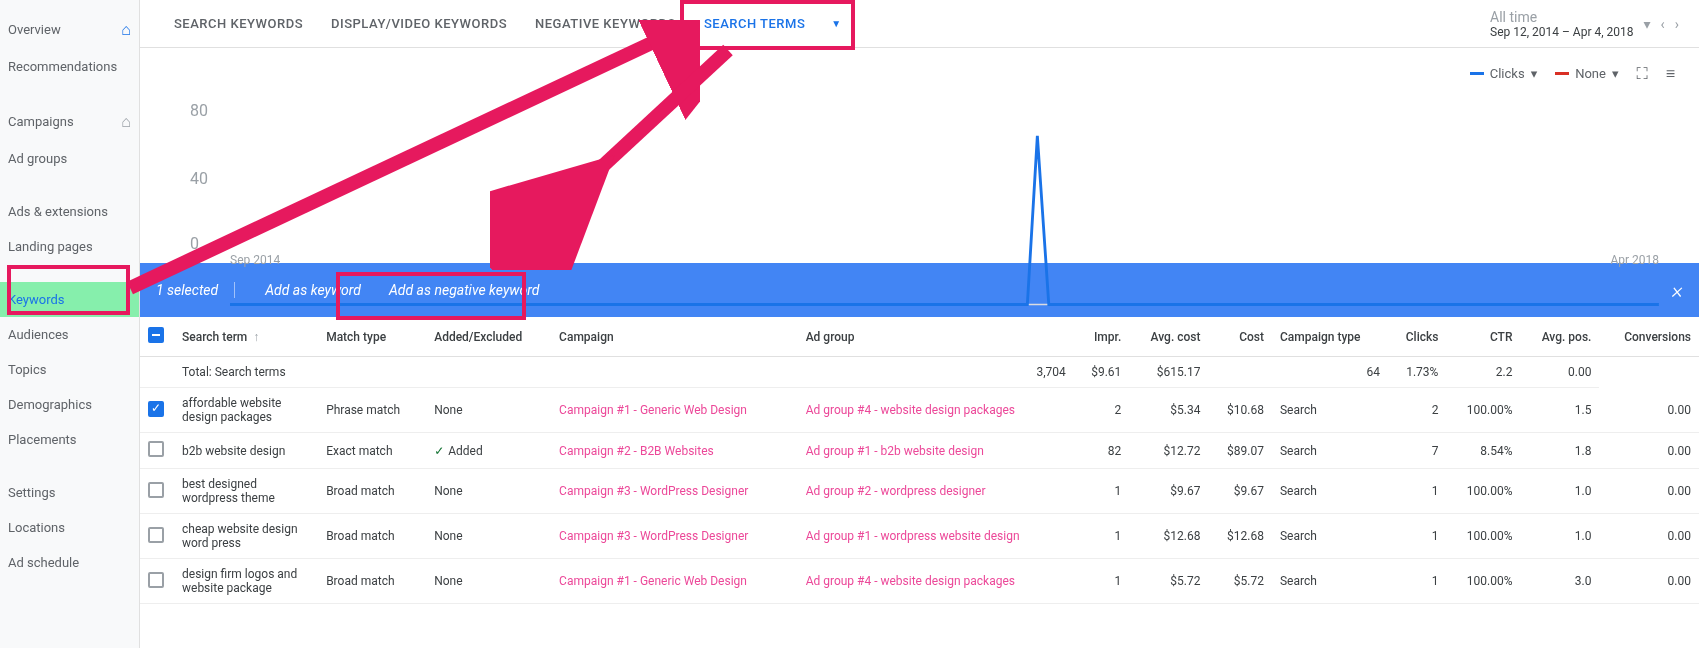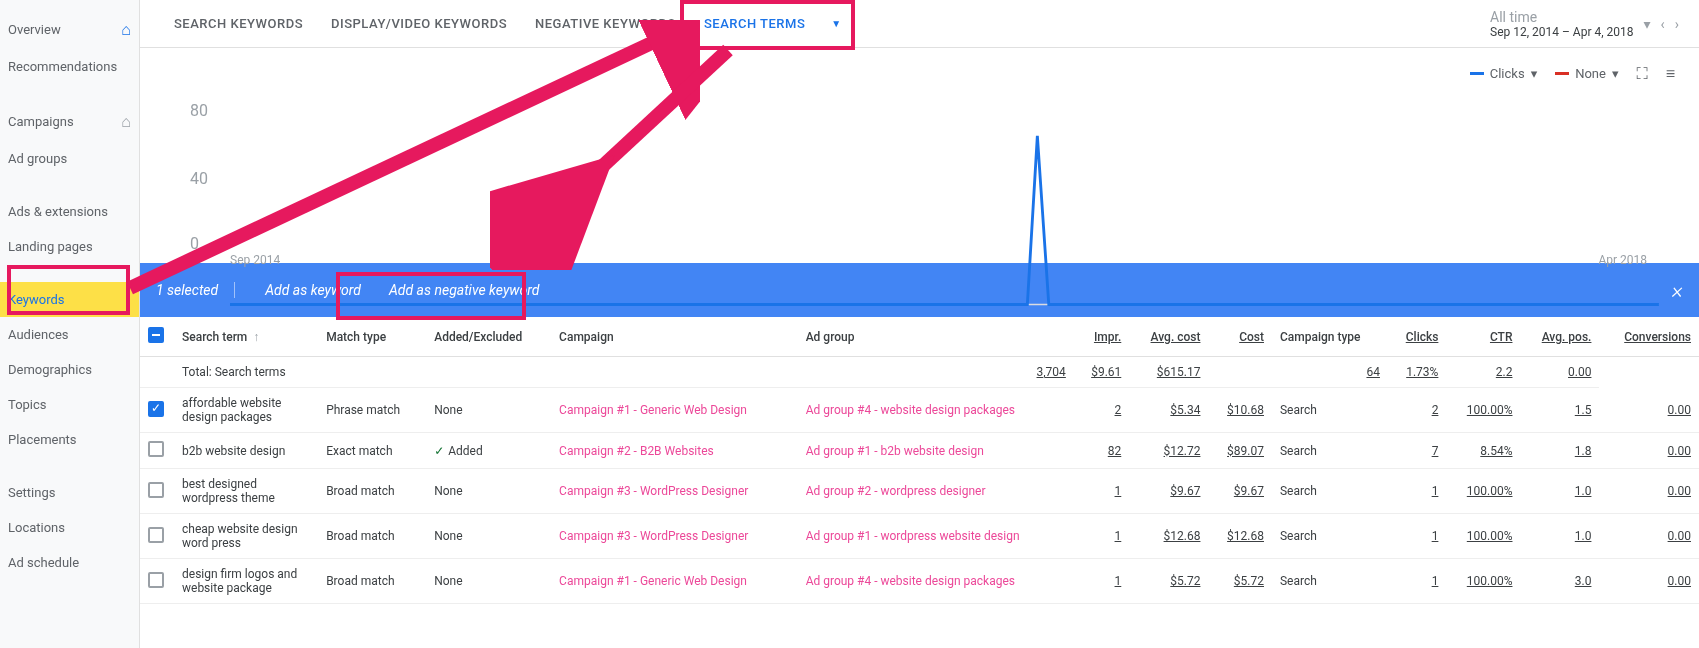--- a/index.html
+++ b/index.html
@@ -1,20 +1,20 @@
 <!DOCTYPE html>
 <html><head>
 <meta charset="utf-8">
 <style>
   * { box-sizing: border-box; margin: 0; padding: 0; }
   body { font-family: Roboto, Arial, sans-serif; font-size: 13px; color: #3c4043; background: #fff; width: 1699px; height: 648px; overflow: hidden; position: relative; }
   .layout { display: flex; width: 100%; height: 100%; }
   .sidebar { width: 140px; background: #f8f9fa; border-right: 1px solid #e0e0e0; padding-top: 10px; display: flex; flex-direction: column; }
   .side-item { display: flex; align-items: center; justify-content: space-between; padding: 10px 8px; color: #5f6368; cursor: pointer; font-size: 13px; }
-  .side-item.active { color: #1a73e8; background: #fde047; }
+  .side-item.active { color: #1a73e8; background: #86efac; }
   .side-group-gap { height: 18px; }
   .home-ico { color: #1a73e8; font-size: 16px; }
   .gray-ico { color: #9aa0a6; font-size: 16px; }
 
   .main { flex: 1; display: flex; flex-direction: column; position: relative; }
   .tabbar { display: flex; align-items: center; padding: 0 20px; border-bottom: 1px solid #e0e0e0; height: 48px; }
   .tab { padding: 0 14px; height: 48px; display: flex; align-items: center; color: #5f6368; font-size: 13px; font-weight: 500; letter-spacing: .5px; cursor: pointer; }
   .tab.active { color: #1a73e8; gap: 20px; }
   .tab .caret { margin-left: 6px; font-size: 10px; }
   .date-range { margin-left: auto; text-align: left; font-size: 12px; color: #5f6368; display: flex; align-items: center; gap: 10px; }
@@ -34,21 +34,21 @@
   .x-lab { position: absolute; bottom: -4px; color: #9aa0a6; font-size: 12px; }
   .chart-svg { position: absolute; left: 70px; right: 20px; top: 0; bottom: 20px; }
 
   .action-bar { background: #4285f4; color: #fff; display: flex; align-items: center; height: 54px; padding: 0 16px; font-size: 14px; font-style: italic; }
   .action-bar .sel { padding-right: 16px; border-right: 1px solid rgba(255,255,255,.5); margin-right: 16px; }
   .action-bar .btn { padding: 8px 14px; cursor: pointer; }
   .action-bar .close { margin-left: auto; font-size: 22px; font-weight: 300; cursor: pointer; }
 
   table { width: 100%; border-collapse: collapse; font-size: 12px; }
   thead th { text-align: left; color: #3c4043; font-weight: 500; padding: 10px 8px; border-bottom: 1px solid #e0e0e0; white-space: nowrap; }
-  thead th.num, tbody td.num { text-align: right; text-decoration: underline; }
+  thead th.num, tbody td.num { text-align: right; }
   tbody td { padding: 8px 8px; border-bottom: 1px solid #eee; vertical-align: middle; color: #3c4043; }
   tbody td.link { color: #ec4899; cursor: pointer; }
   .cbx { width: 16px; height: 16px; border: 2px solid #9aa0a6; border-radius: 2px; display: inline-block; cursor: pointer; background: #fff; }
   .cbx.checked { background: #1a73e8; border-color: #1a73e8; position: relative; }
   .cbx.checked::after { content: "✓"; color: #fff; font-size: 12px; position: absolute; top: -2px; left: 1px; }
   .cbx.indet { background: #1a73e8; border-color: #1a73e8; position: relative; }
   .cbx.indet::after { content: ""; position: absolute; left: 2px; right: 2px; top: 5px; height: 2px; background: #fff; }
   .added-ico { color: #137333; margin-right: 4px; }
   .sort-arrow { margin-left: 6px; color: #9aa0a6; }
   .total-row td { font-weight: 400; color: #3c4043; }
@@ -88,24 +88,24 @@
         <span>Landing pages</span>
       </div>
     <div class="side-group-gap"></div>
     <div class="side-item active">
         <span>Keywords</span>
       </div>
     <div class="side-item">
         <span>Audiences</span>
       </div>
     <div class="side-item">
+        <span>Topics</span>
+      </div>
+    <div class="side-item">
         <span>Demographics</span>
-      </div>
-    <div class="side-item">
-        <span>Topics</span>
       </div>
     <div class="side-item">
         <span>Placements</span>
       </div>
     <div class="side-group-gap"></div>
     <div class="side-item">
         <span>Settings</span>
       </div>
     <div class="side-item">
         <span>Locations</span>
@@ -158,21 +158,21 @@
       </div>
       <div class="chart-box">
         <span class="y-tick" style="top:10%">80</span>
         <span class="y-tick" style="top:50%">40</span>
         <span class="y-tick" style="top:88%">0</span>
         <svg class="chart-svg" viewBox="0 0 1000 150" preserveAspectRatio="none">
           <line x1="0" y1="148" x2="1000" y2="148" stroke="#dadce0" stroke-width="1"></line>
           <polyline points="0,148 545,148 558,148 565,30 573,148 580,148 1000,148" fill="none" stroke="#1a73e8" stroke-width="2"></polyline>
         </svg>
         <span class="x-lab" style="left:70px">Sep 2014</span>
-        <span class="x-lab" style="right:32px">Apr 2018</span>
+        <span class="x-lab" style="right:20px">Apr 2018</span>
       </div>
     </div>
 
     <div class="action-bar">
       <span class="sel">1 selected</span>
       <span class="btn">Add as keyword</span>
       <span class="btn">Add as negative keyword</span>
       <span class="close">×</span>
     </div>
 

